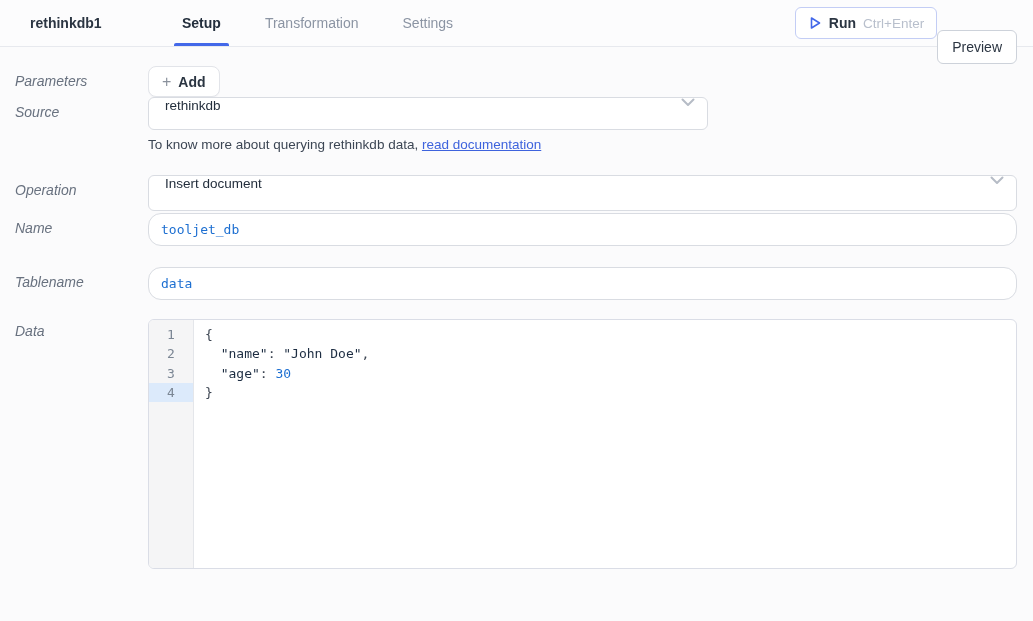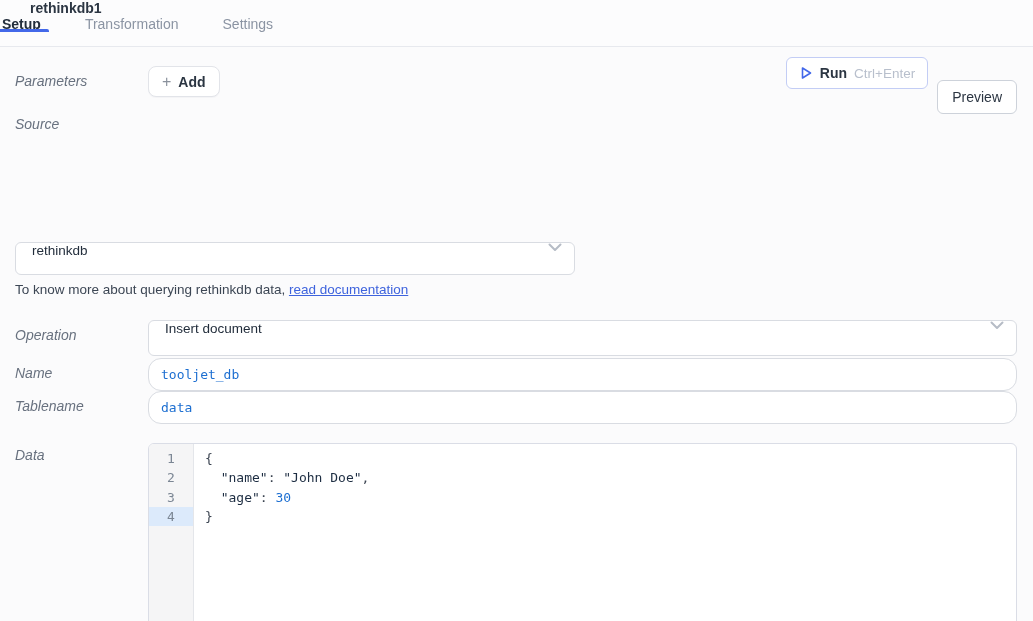--- a/index.html
+++ b/index.html
@@ -12,21 +12,20 @@
   }
   .app { width: 1033px; height: 621px; position: relative; }
 
   
   .header {
     height: 47px;
     display: flex;
     align-items: stretch;
     border-bottom: 1px solid #e7e9ee;
     background: #fcfcfd;
-    flex-direction: column;
   }
   .query-title {
     width: 180px;
     padding-left: 30px;
     display: flex;
     align-items: center;
     font-size: 14px;
     font-weight: 700;
     color: #2b3542;
   }
@@ -46,21 +45,20 @@
     position: absolute;
     left: -6px; right: -6px; bottom: 0;
     height: 3px;
     background: #4368e9;
     border-radius: 2px 2px 0 0;
   }
   .header-actions {
     margin-left: auto;
     display: flex;
     align-items: center;
-    gap: 9px;
     padding-right: 16px;
   }
   .btn {
     height: 32px;
     background: #ffffff;
     border-radius: 6px;
     display: inline-flex;
     align-items: center;
     font-size: 14px;
     cursor: pointer;
@@ -105,21 +103,21 @@
     gap: 7px;
     padding: 0 13px;
     font-size: 14px;
     font-weight: 600;
     color: #2b3542;
     cursor: pointer;
     box-shadow: 0 1px 1px rgba(20,30,60,0.03);
   }
   .plus-icon { color: #8a919c; font-size: 16px; font-weight: 400; line-height: 1; }
 
-  .row-source { margin-top: 12px; flex-direction: column; }
+  .row-source { margin-top: 0; }
   .select {
     height: 33px;
     background: #fff;
     border: 1px solid #d9dce2;
     border-radius: 6px;
     display: flex;
     font-size: 13.5px;
     color: #232e3c;
     padding: 0 12px 0 16px;
     cursor: pointer;
@@ -135,21 +133,21 @@
   .helper a {
     color: #3e63dd;
     text-decoration: underline;
     cursor: pointer;
   }
 
   .row-operation { margin-top: 23px; }
   .select-operation { width: 100%; height: 36px; }
 
   .row-name { margin-top: 2px; justify-content: space-between; }
-  .row-tablename { }
+  .row-tablename { margin-top: 21px; }
   .code-input {
     width: 100%;
     height: 33px;
     background: #fff;
     border: 1px solid #d9dce2;
     border-radius: 13px;
     display: flex;
     align-items: center;
     padding: 0 12px;
     font-family: "DejaVu Sans Mono", monospace;

